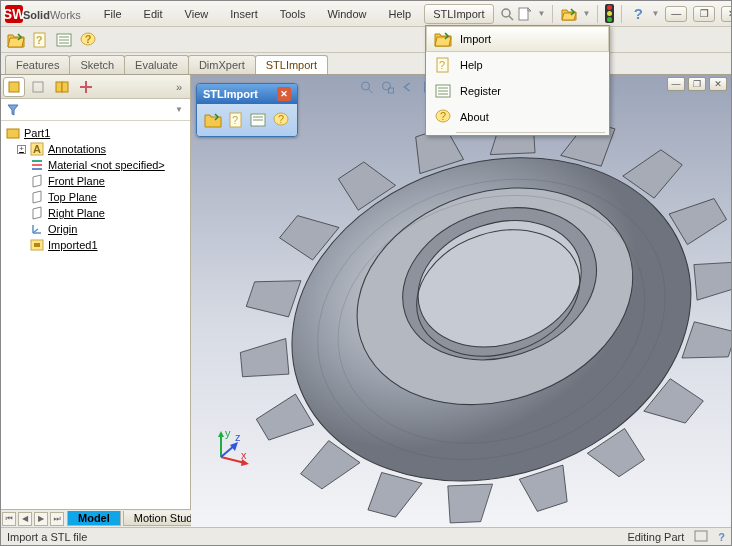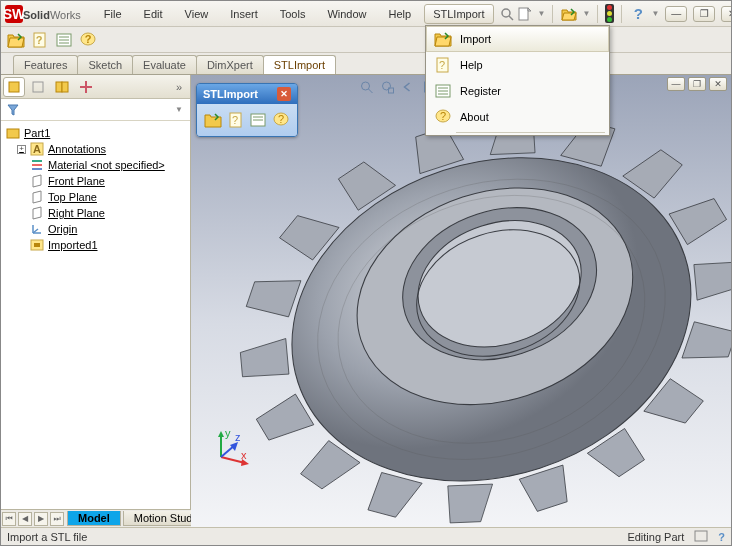--- a/index.html
+++ b/index.html
@@ -17,21 +17,21 @@
 .ticon { width: 18px; height: 18px; display:flex; align-items:center; justify-content:center; }
 .sep { width:1px; height:18px; background:#c7c3b4; margin:0 3px;}
 .traffic { width:11px; height:11px; border-radius:50%; margin:0 1px;}
 .winbtn { width:22px; height:16px; border:1px solid #b0ac9a; background:linear-gradient(#fdfdfb,#e6e2d3); border-radius:3px; display:flex; align-items:center; justify-content:center; font-size:10px; color:#555; margin-left:2px;}
 
 
 .toolbar2 { height: 26px; display:flex; align-items:center; padding: 0 4px; border-bottom:1px solid #c9c5b9;}
 .tb-icon { width:22px; height:22px; display:flex; align-items:center; justify-content:center; margin-right:2px;}
 
 
-.ribbon { height: 22px; display:flex; align-items:flex-end; border-bottom:1px solid #a6a28f; background:#eceae5; padding-left:12px;}
+.ribbon { height: 22px; display:flex; align-items:flex-end; border-bottom:1px solid #a6a28f; background:#eceae5; padding-left:4px;}
 .rtab { padding: 3px 10px; border:1px solid #b3af9c; border-bottom:none; background:linear-gradient(#f3f1e9,#e1ddce); margin-right:-1px; color:#555; border-radius:3px 3px 0 0; cursor:default;}
 .rtab.sel { background:#fff; color:#6b3f00; position:relative; z-index:2;}
 
 
 .main { position:absolute; top:74px; bottom:18px; left:0; right:0; display:flex; }
 .side { width:190px; border-right:1px solid #b6b29e; display:flex; flex-direction:column; background:#fff;}
 .side-tabs { height:24px; background:linear-gradient(#f5f3ec,#e3dfd0); display:flex; align-items:center; padding:2px; gap:2px; border-bottom:1px solid #c3bfac;}
 .side-tab { width:22px; height:20px; border:1px solid transparent; border-radius:3px; display:flex; align-items:center; justify-content:center;}
 .side-tab.sel { background:#fff; border:1px solid #b3af9b;}
 .chevron { margin-left:auto; color:#666; padding:0 6px;}

